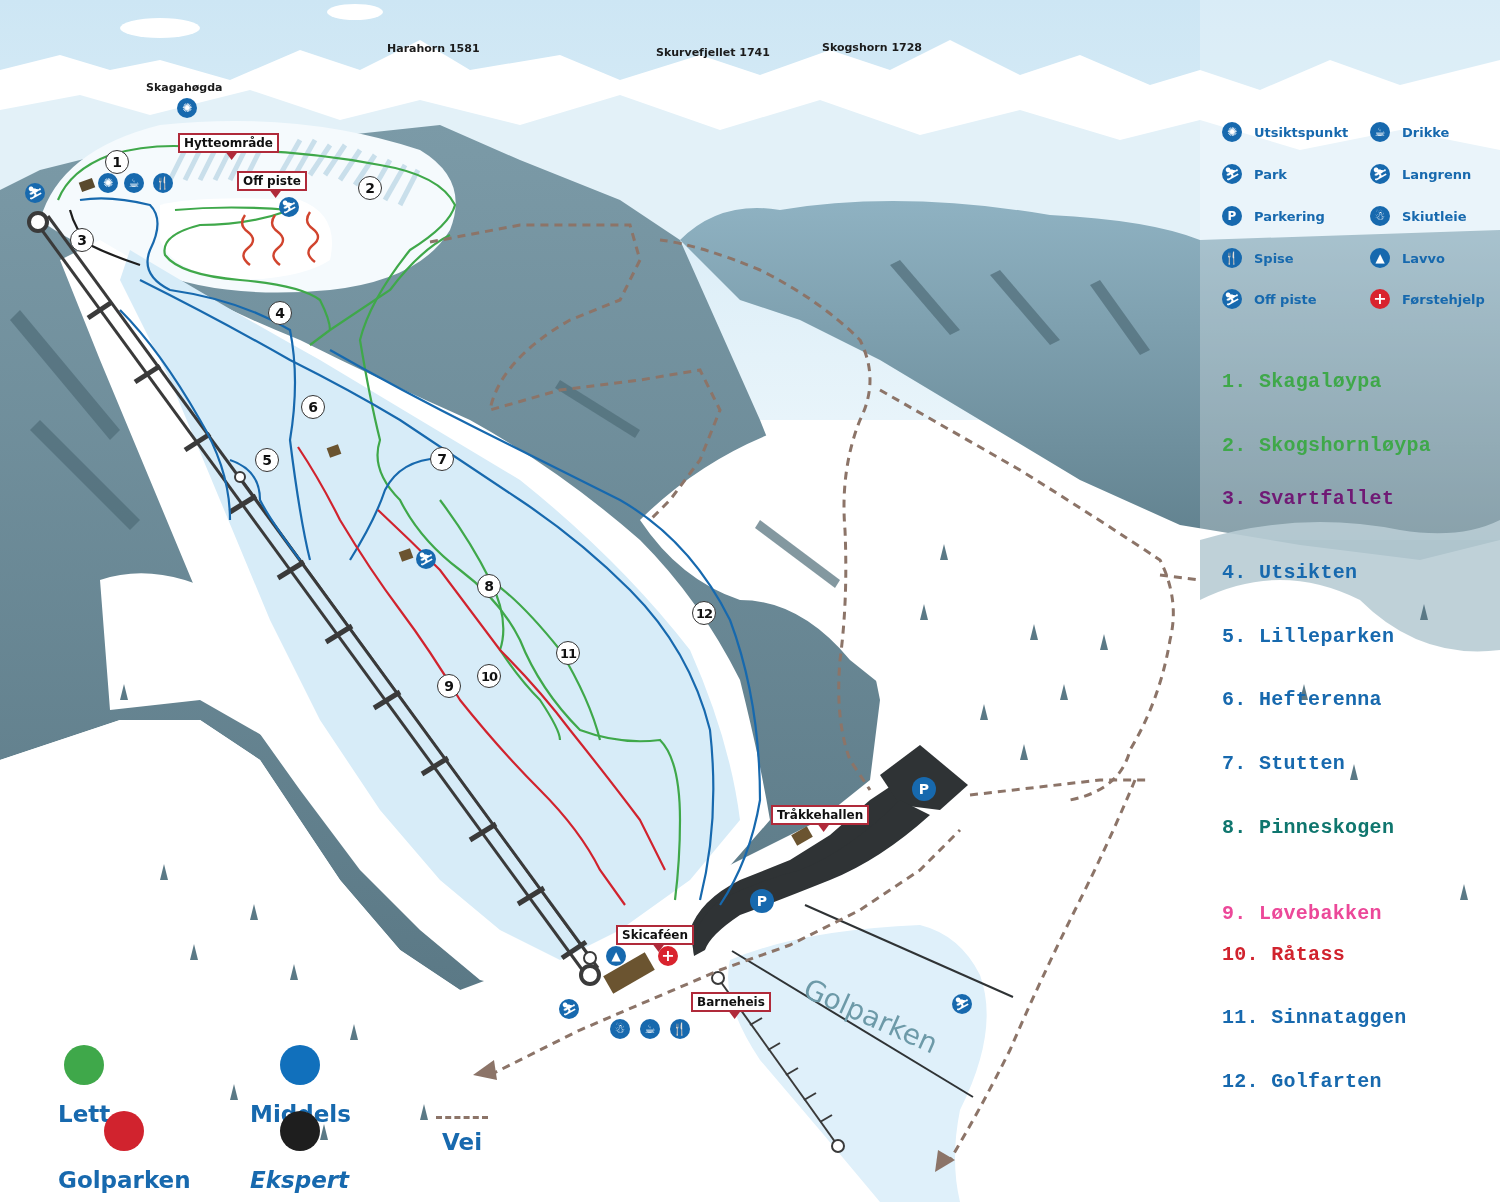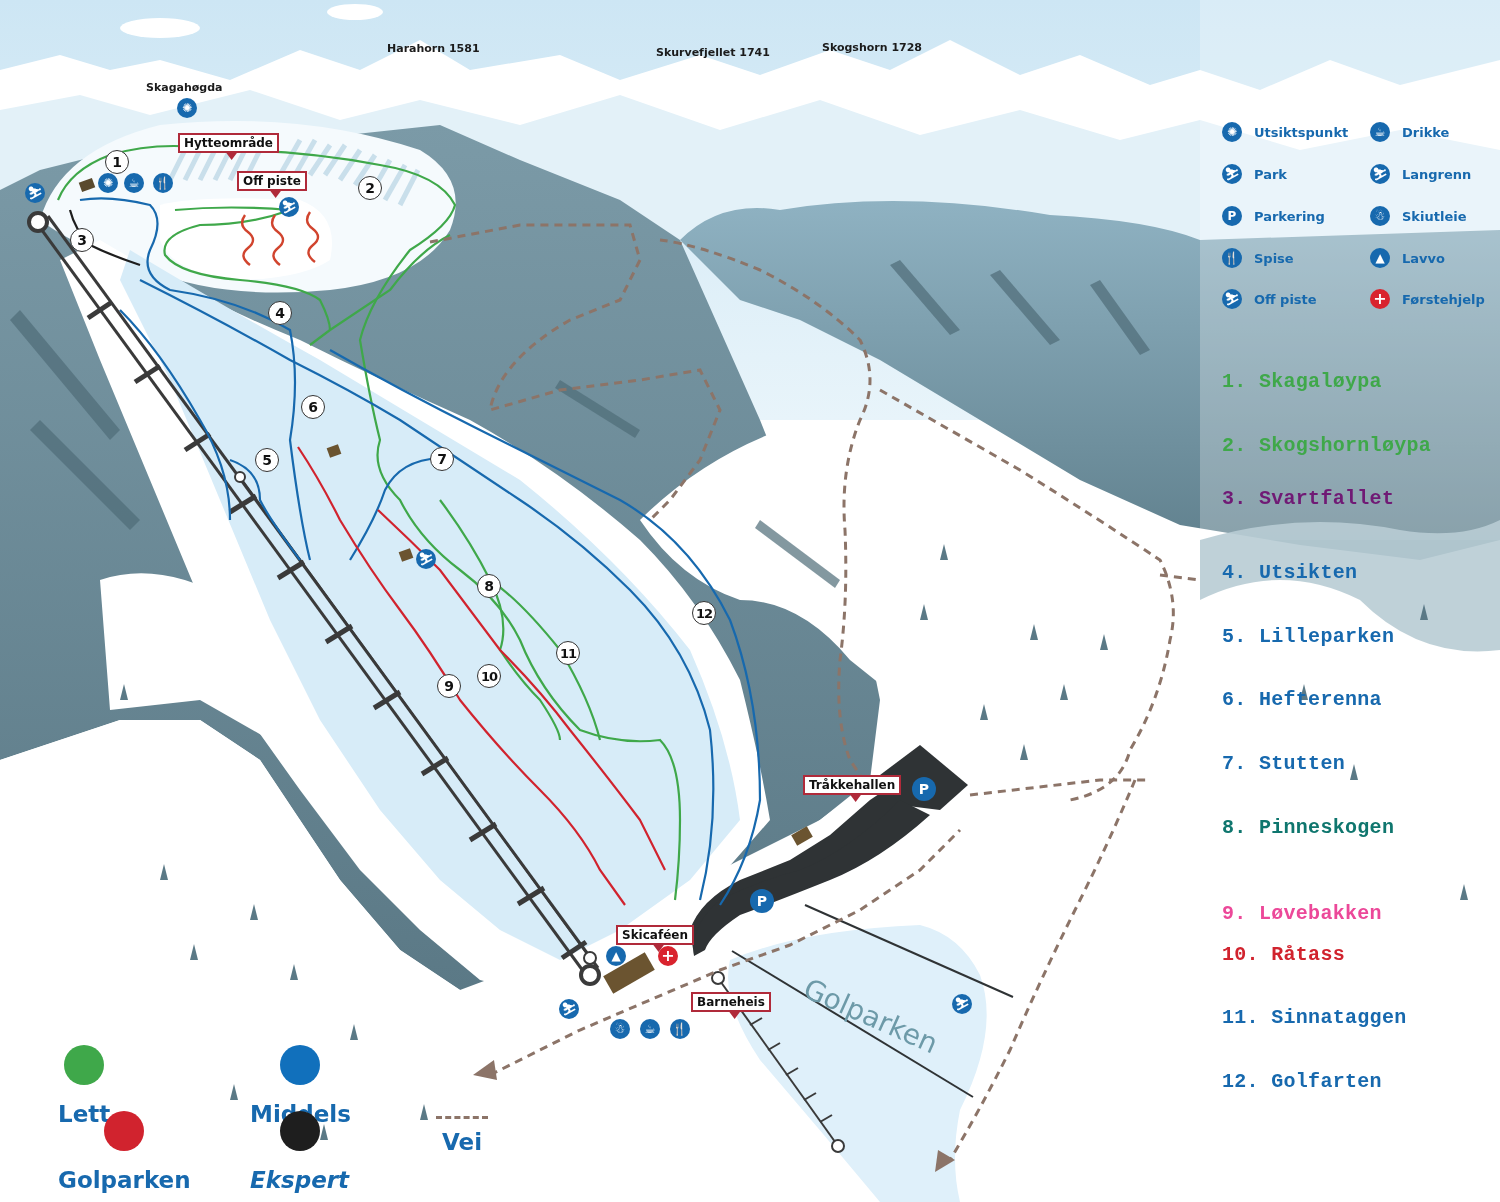--- a/index.html
+++ b/index.html
@@ -220,21 +220,21 @@
   </svg>
 
   <div class="abs peak-label" style="left:387px;top:42px;">Harahorn 1581</div>
   <div class="abs peak-label" style="left:656px;top:46px;">Skurvefjellet 1741</div>
   <div class="abs peak-label" style="left:822px;top:41px;">Skogshorn 1728</div>
   <div class="abs peak-label" style="left:146px;top:81px;">Skagahøgda</div>
   <div class="icon" style="left:177px;top:98px;">✺</div>
 
   <div class="tag" style="left:178px;top:133px;">Hytteområde</div>
   <div class="tag" style="left:237px;top:171px;">Off piste</div>
-  <div class="tag" style="left:771px;top:775px;margin-left:32px;">Tråkkehallen</div>
+  <div class="tag" style="left:771px;top:805px;">Tråkkehallen</div>
   <div class="tag" style="left:616px;top:925px;">Skicaféen</div>
   <div class="tag" style="left:655px;top:992px;margin-left:36px;">Barneheis</div>
   <div class="golparken">Golparken</div>
 
   <div class="icon" style="left:25px;top:183px;">⛷</div>
   <div class="icon" style="left:98px;top:173px;">✺</div>
   <div class="icon" style="left:124px;top:173px;">☕</div>
   <div class="icon" style="left:153px;top:173px;">🍴</div>
   <div class="icon" style="left:279px;top:197px;">⛷</div>
   <div class="icon" style="left:416px;top:549px;">⛷</div>

